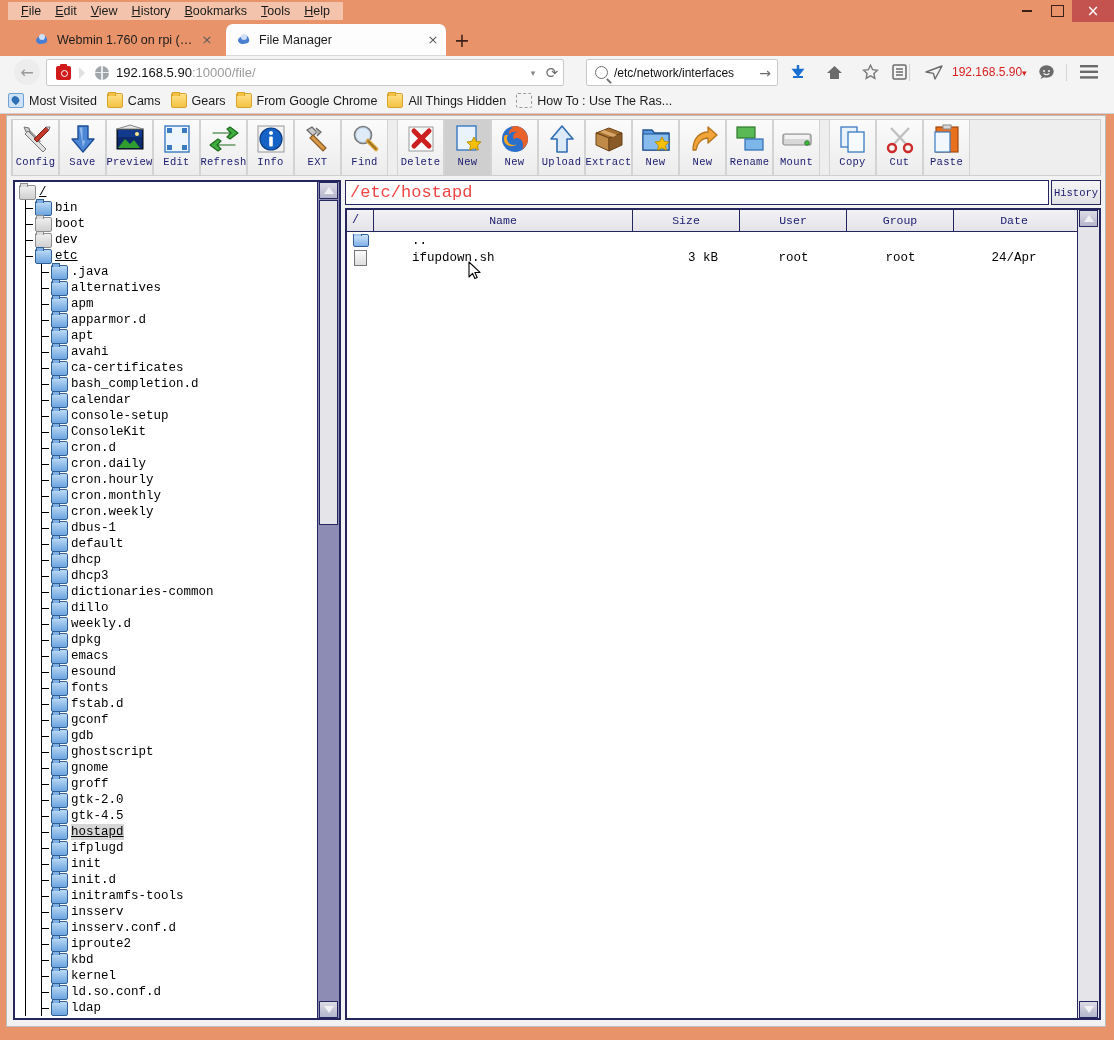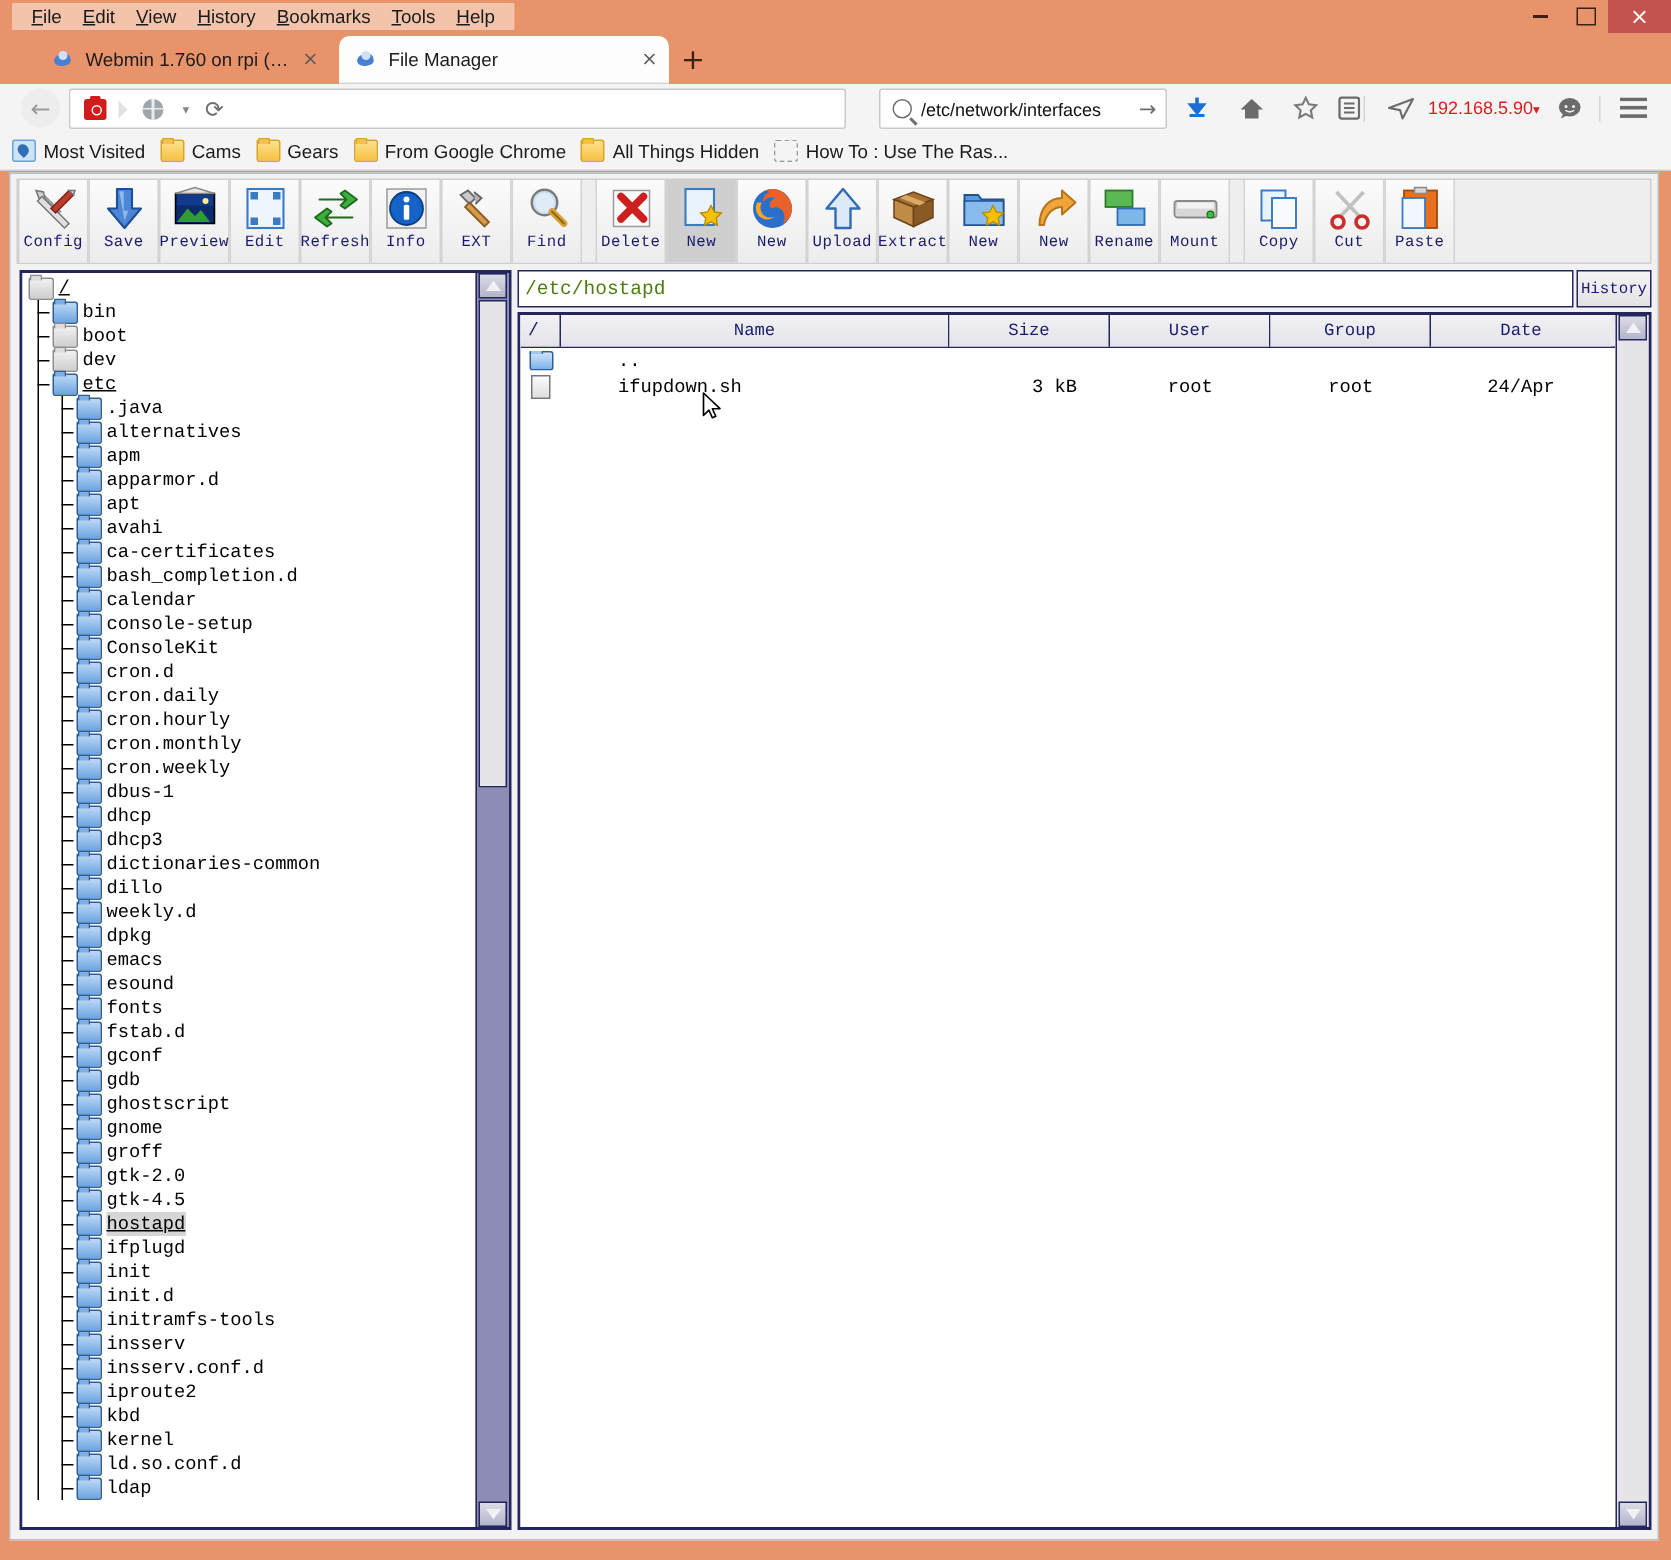--- a/index.html
+++ b/index.html
@@ -152,21 +152,21 @@
   .jsb .arrow.down{bottom:0;}
   .jsb .arrow i{display:block;width:0;height:0;border-left:5px solid transparent;border-right:5px solid transparent;}
   .jsb .arrow.up i{border-bottom:7px solid #f0f0f5;}
   .jsb .arrow.down i{border-top:7px solid #f0f0f5;}
   .jsb .thumb{position:absolute;left:1px;width:19px;background:#e4e4e9;border:1px solid #26265e;box-sizing:border-box;}
 
   #rightpane{position:absolute;left:338px;top:64px;width:756px;height:840px;}
   #pathrow{position:absolute;left:0;top:0;width:756px;height:25px;}
   #pathbox{position:absolute;left:0;top:0;width:704px;height:25px;background:#fff;
            border:1px solid #26265e;box-sizing:border-box;display:flex;align-items:center;padding-left:4px;}
-  #pathtext{font-family:"Liberation Mono","DejaVu Sans Mono",monospace;font-size:13px;color:#4d7c0f;}
+  #pathtext{font-family:"Liberation Mono","DejaVu Sans Mono",monospace;font-size:17px;color:#ef4444;}
   #historybtn{position:absolute;left:706px;top:0;width:50px;height:25px;background:linear-gradient(#f5f5f5,#e2e2e6);
               border:1px solid #26265e;box-sizing:border-box;display:flex;align-items:center;justify-content:center;cursor:default;}
   #historybtn span{font-family:"Liberation Mono","DejaVu Sans Mono",monospace;font-size:10.5px;color:#1b1b6e;}
 
   #listbox{position:absolute;left:0;top:28px;width:756px;height:812px;background:#fff;
            border:2px solid #26265e;box-sizing:border-box;}
   #listinner{position:absolute;left:0;top:0;right:22px;bottom:0;overflow:hidden;background:#fff;}
   #colhead{display:flex;height:21px;background:#e9e9ee;border-bottom:1px solid #26265e;}
   .col{border-right:1px solid #26265e;box-sizing:border-box;display:flex;align-items:center;
        justify-content:center;font-family:"Liberation Mono","DejaVu Sans Mono",monospace;
@@ -239,20 +239,21 @@
     <div id="backbtn">
       <span>←</span>
     </div>
 
     <div id="urlbar">
       <div id="identbox">
         <span class="camicon"></span>
       </div>
       <div id="identarrow"></div>
       <span class="globe"></span>
+      <span id="urltext"><span>192.168.5.90</span><span class="dim">:10000/file/</span></span>
       <span id="urldrop">▾</span>
       <span id="urlreload">⟳</span>
     </div>
 
     <div id="searchbar">
       <span class="magnifier"></span>
       <span id="searchtext">/etc/network/interfaces</span>
       <span id="searchgo">→</span>
     </div>
 
@@ -747,20 +748,30 @@
           </div>
           <div class="trow">
             <span style="position:relative;width:16px;height:16px;flex:0 0 16px;">
               <span class="vline"></span>
             </span>
             <span style="position:relative;width:16px;height:16px;flex:0 0 16px;">
               <span class="elbow"></span>
             </span>
             <span class="fico blue"></span>
             <span class="tname ">dbus-1</span>
+          </div>
+          <div class="trow">
+            <span style="position:relative;width:16px;height:16px;flex:0 0 16px;">
+              <span class="vline"></span>
+            </span>
+            <span style="position:relative;width:16px;height:16px;flex:0 0 16px;">
+              <span class="elbow"></span>
+            </span>
+            <span class="fico blue"></span>
+            <span class="tname ">default</span>
           </div>
           <div class="trow">
             <span style="position:relative;width:16px;height:16px;flex:0 0 16px;">
               <span class="vline"></span>
             </span>
             <span style="position:relative;width:16px;height:16px;flex:0 0 16px;">
               <span class="elbow"></span>
             </span>
             <span class="fico blue"></span>
             <span class="tname ">dhcp</span>

